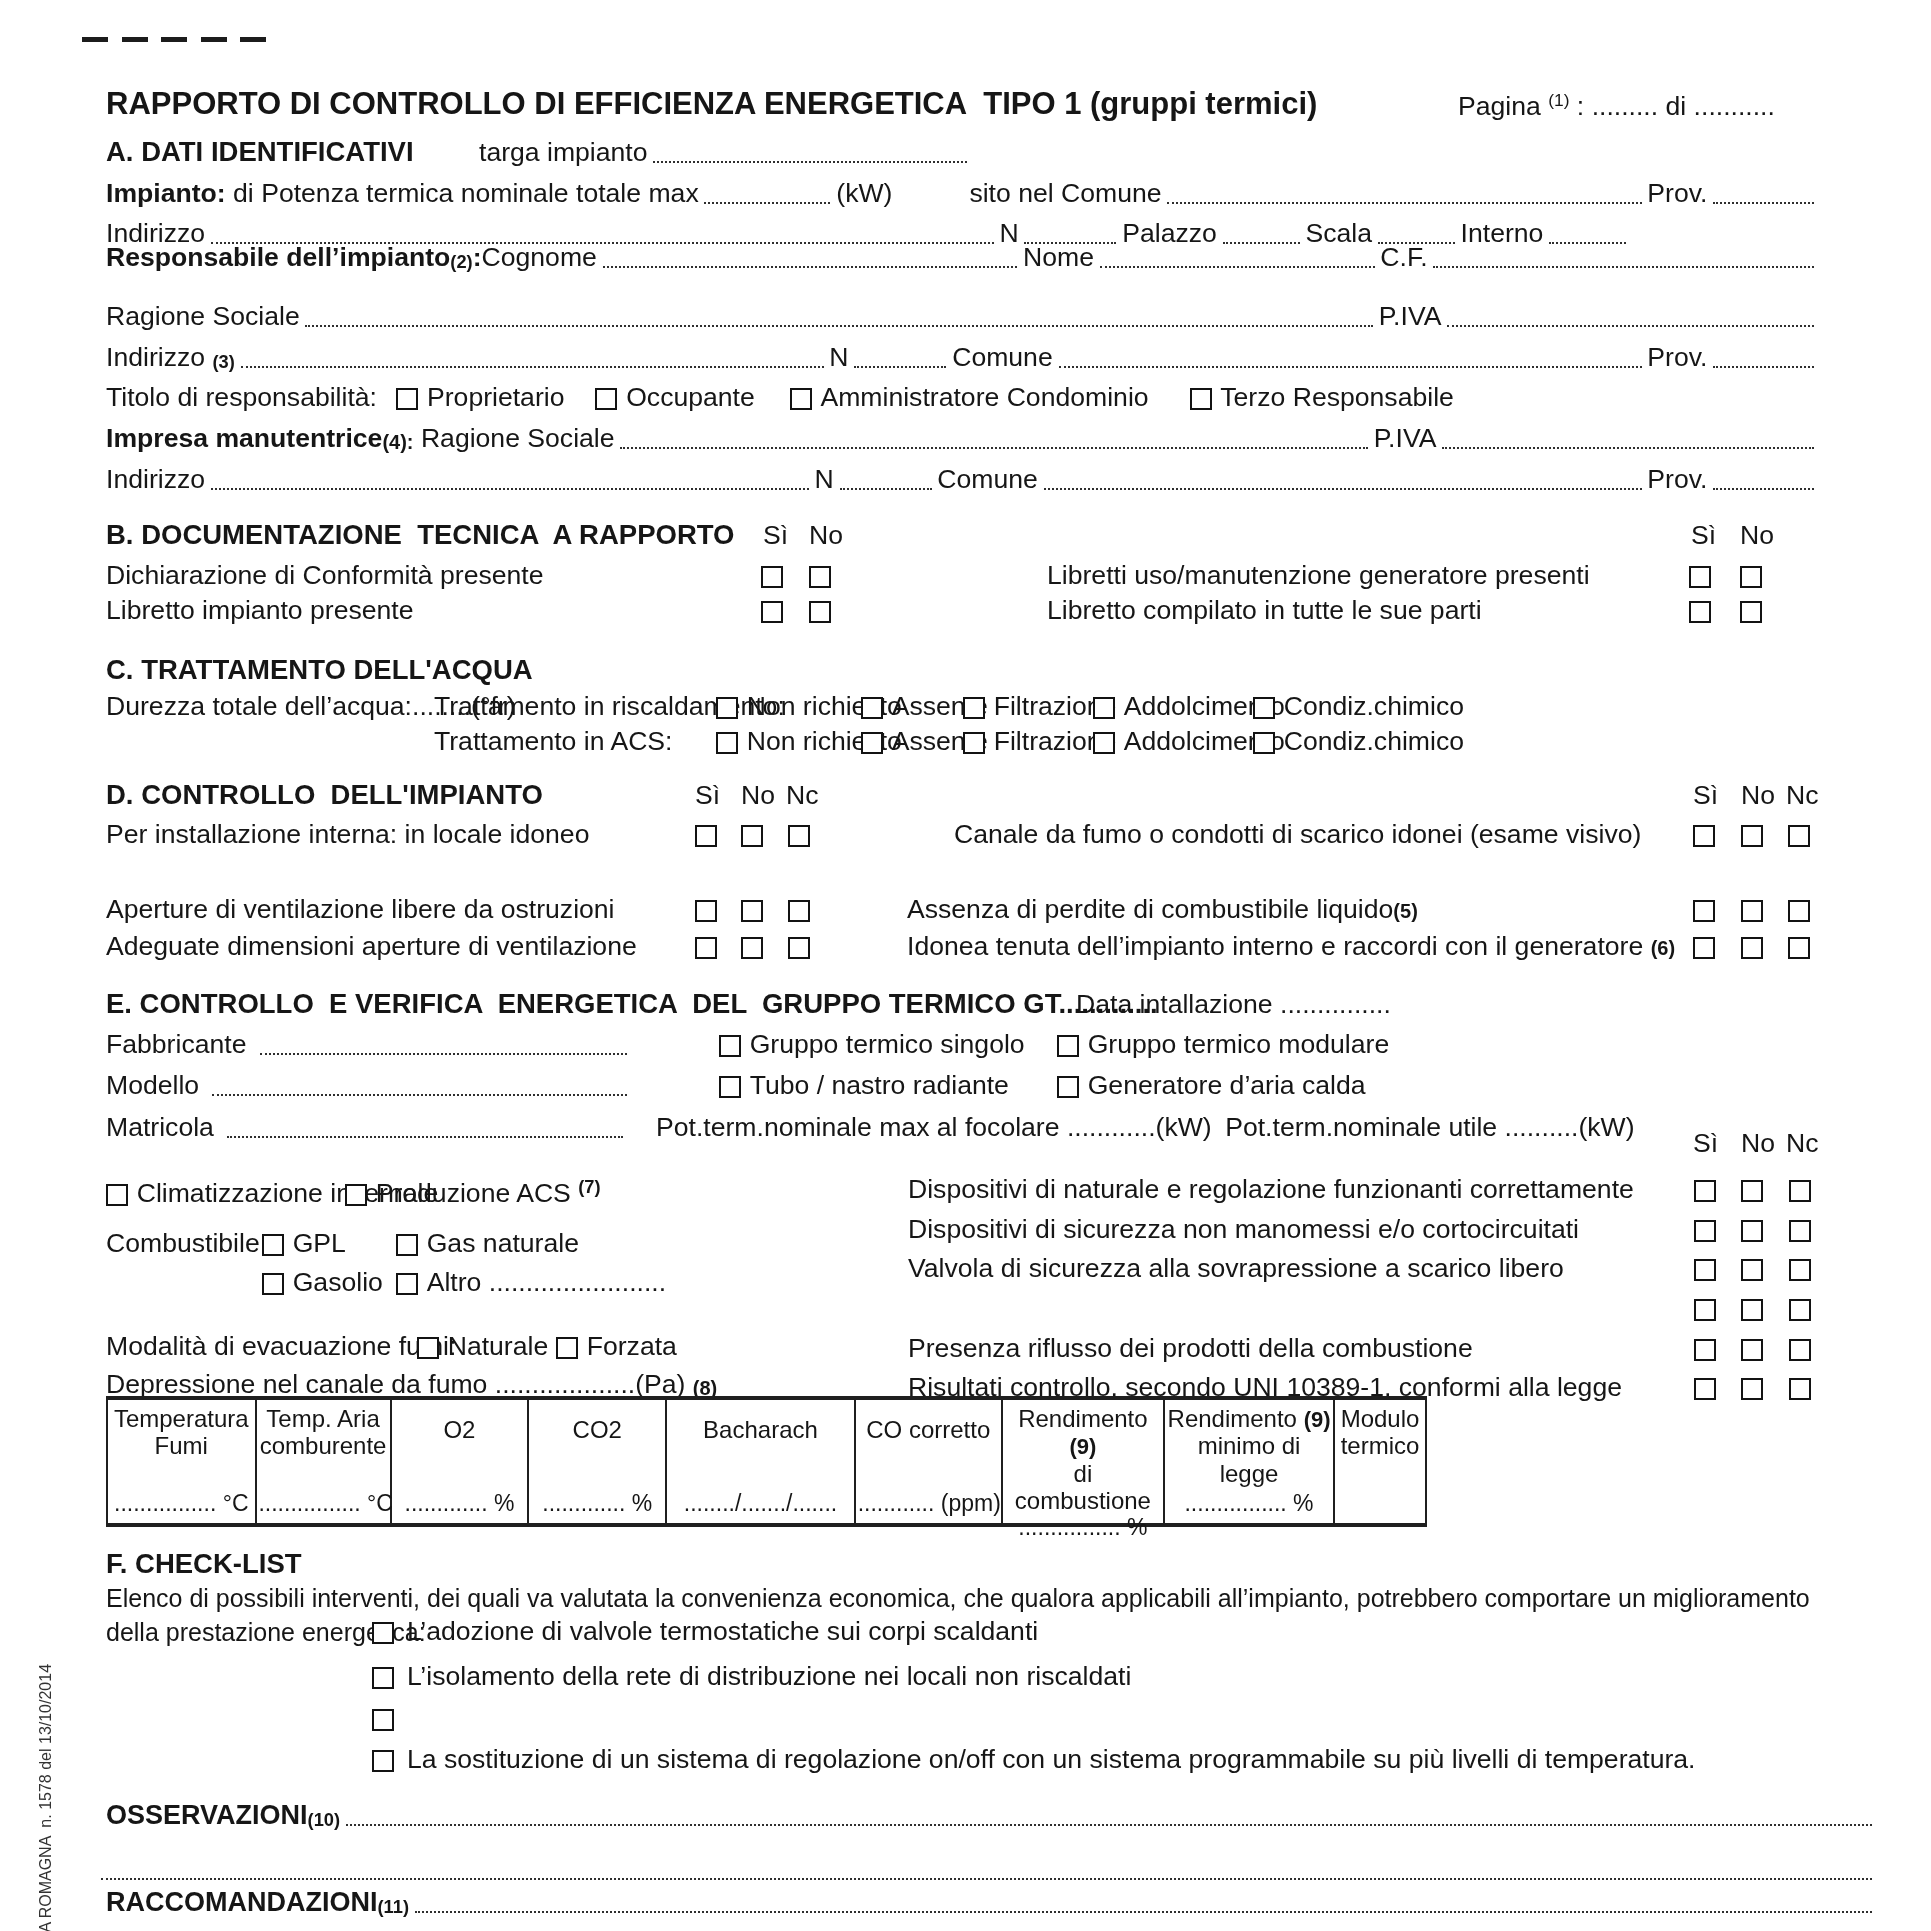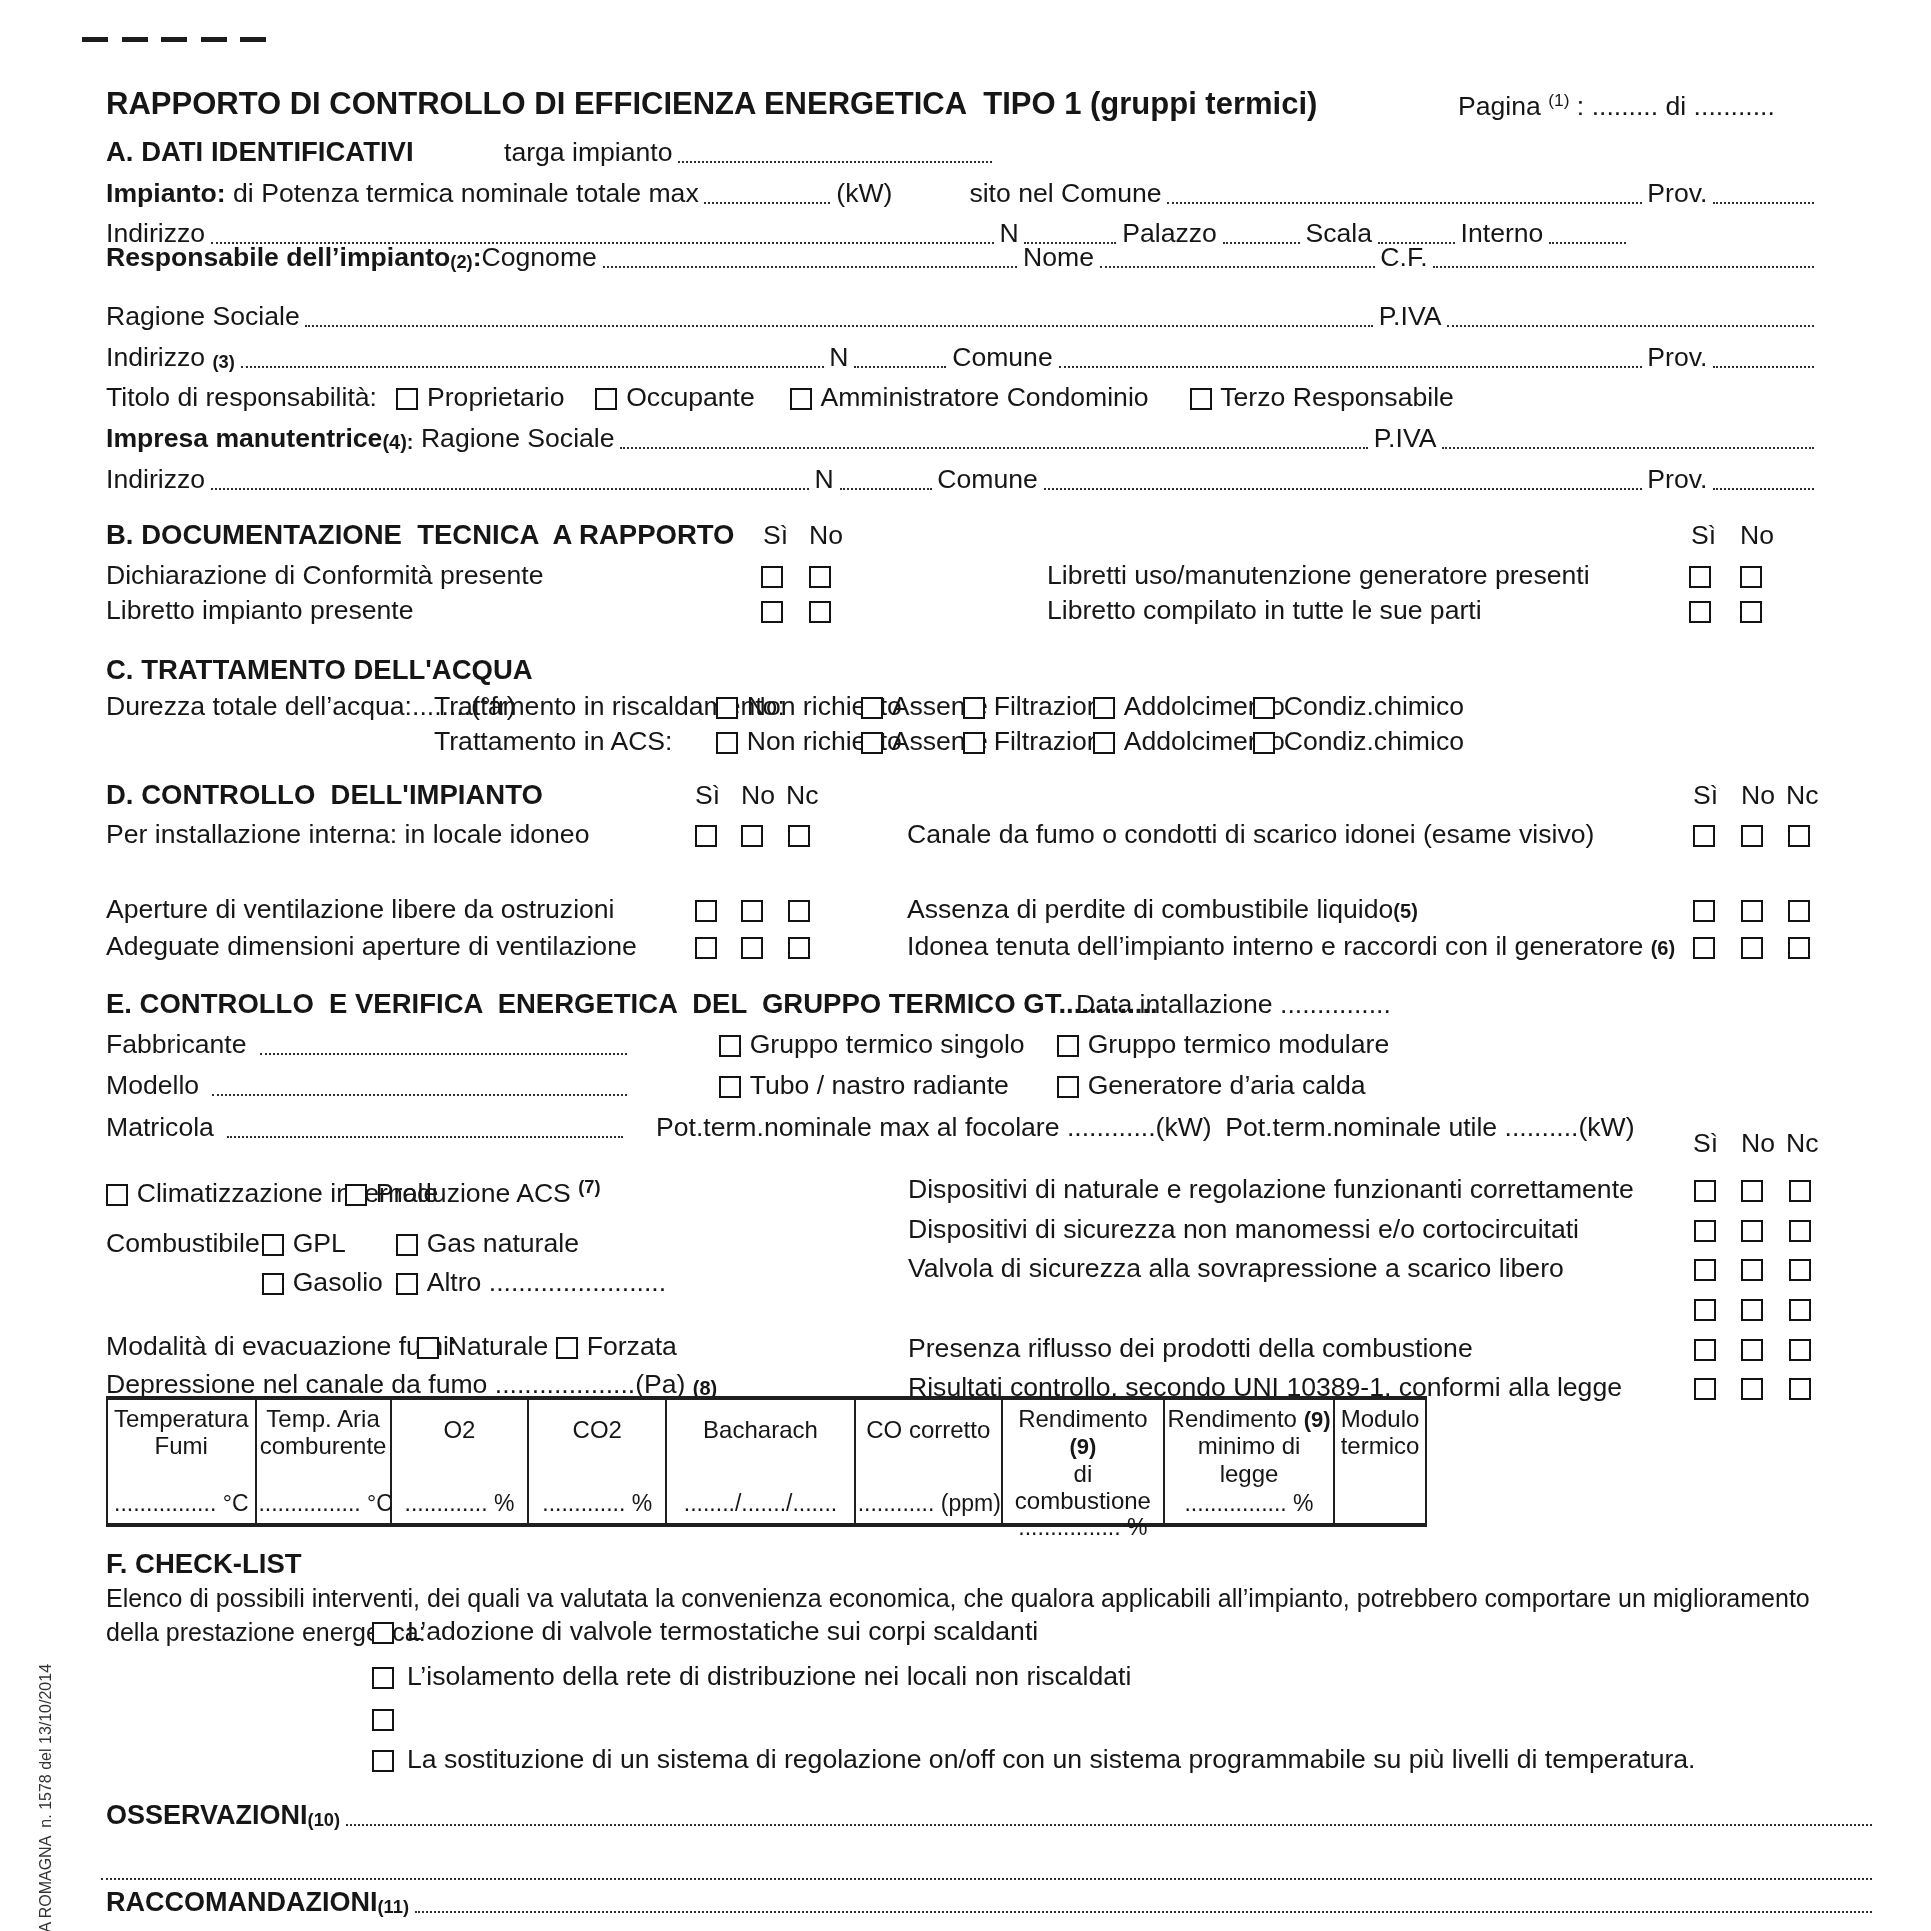--- a/index.html
+++ b/index.html
@@ -45,21 +45,21 @@
       <span class="dash"></span>
   </div>
 
   <div class="row" style="top:81px;height:41px">
     <span class="title">RAPPORTO DI CONTROLLO DI EFFICIENZA ENERGETICA  TIPO 1 (gruppi termici)</span>
     <span class="abs" style="left:1352px"><span>Pagina </span><span class="sup1">(1)</span><span> : ......... di ...........</span></span>
   </div>
 
   <div class="row" style="top:133px">
     <span class="h">A. DATI IDENTIFICATIVI</span>
-    <span class="abs g" style="left:398px"><span>targa impianto</span><span class="dl" style="width:314px"></span></span>
+    <span class="abs g" style="left:373px"><span>targa impianto</span><span class="dl" style="width:314px"></span></span>
   </div>
 
   <div class="row" style="top:174px">
     <span class="b">Impianto:</span><span> di Potenza termica nominale totale max</span>
     <span class="dl" style="width:126px"></span>
     <span>(kW)</span>
     <span style="width:77px"></span>
     <span>sito nel Comune</span>
     <span class="dl fx"></span>
     <span>Prov.</span>
@@ -195,21 +195,21 @@
     <span class="abs" style="left:1587px">Sì</span>
     <span class="abs" style="left:1635px">No</span>
     <span class="abs" style="left:1680px">Nc</span>
   </div>
 
   <div class="row" style="top:815px">
     <span>Per installazione interna: in locale idoneo</span>
     <span class="abs cb" style="left:589px"></span>
     <span class="abs cb" style="left:635px"></span>
     <span class="abs cb" style="left:682px"></span>
-    <span class="abs" style="left:801px"><span>Canale da fumo o condotti di scarico idonei (esame visivo)</span><span class="fn"></span></span>
+    <span class="abs" style="left:848px"><span>Canale da fumo o condotti di scarico idonei (esame visivo)</span><span class="fn"></span></span>
     <span class="abs cb" style="left:1587px"></span>
     <span class="abs cb" style="left:1635px"></span>
     <span class="abs cb" style="left:1682px"></span>
   </div>
 
 
   <div class="row" style="top:890px">
     <span>Aperture di ventilazione libere da ostruzioni</span>
     <span class="abs cb" style="left:589px"></span>
     <span class="abs cb" style="left:635px"></span>

